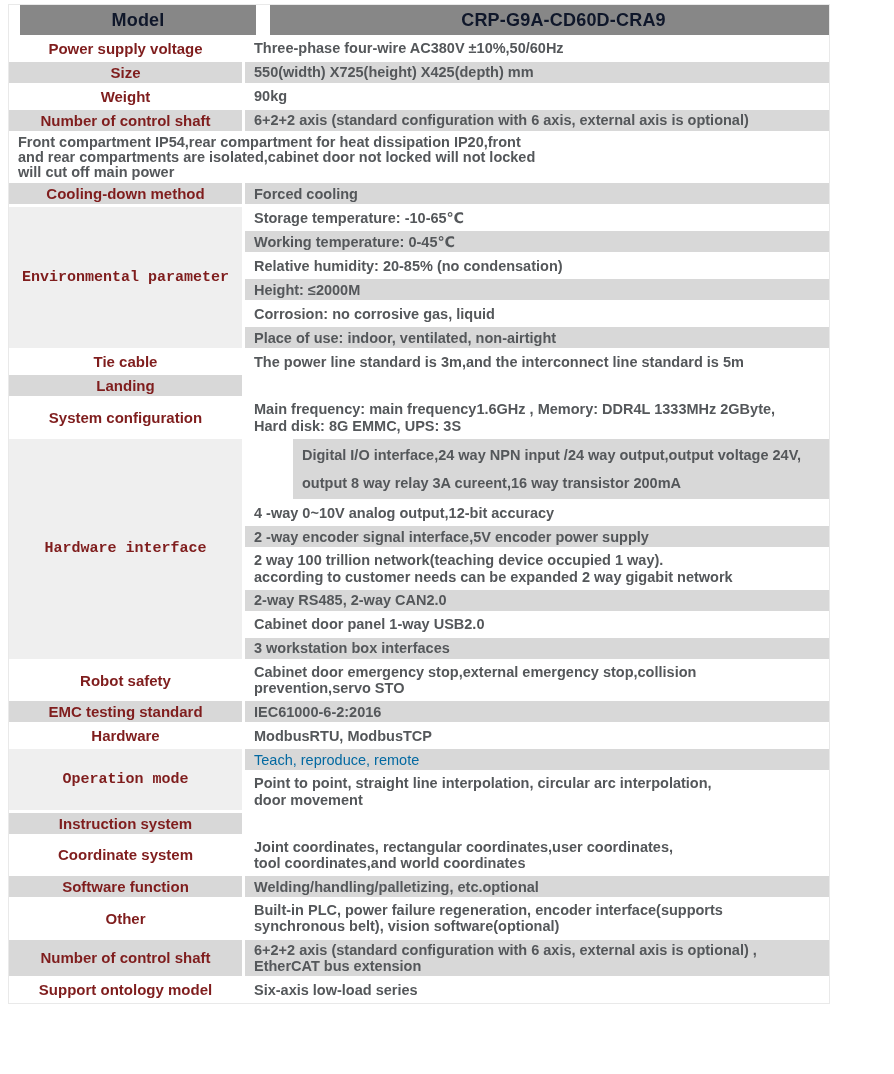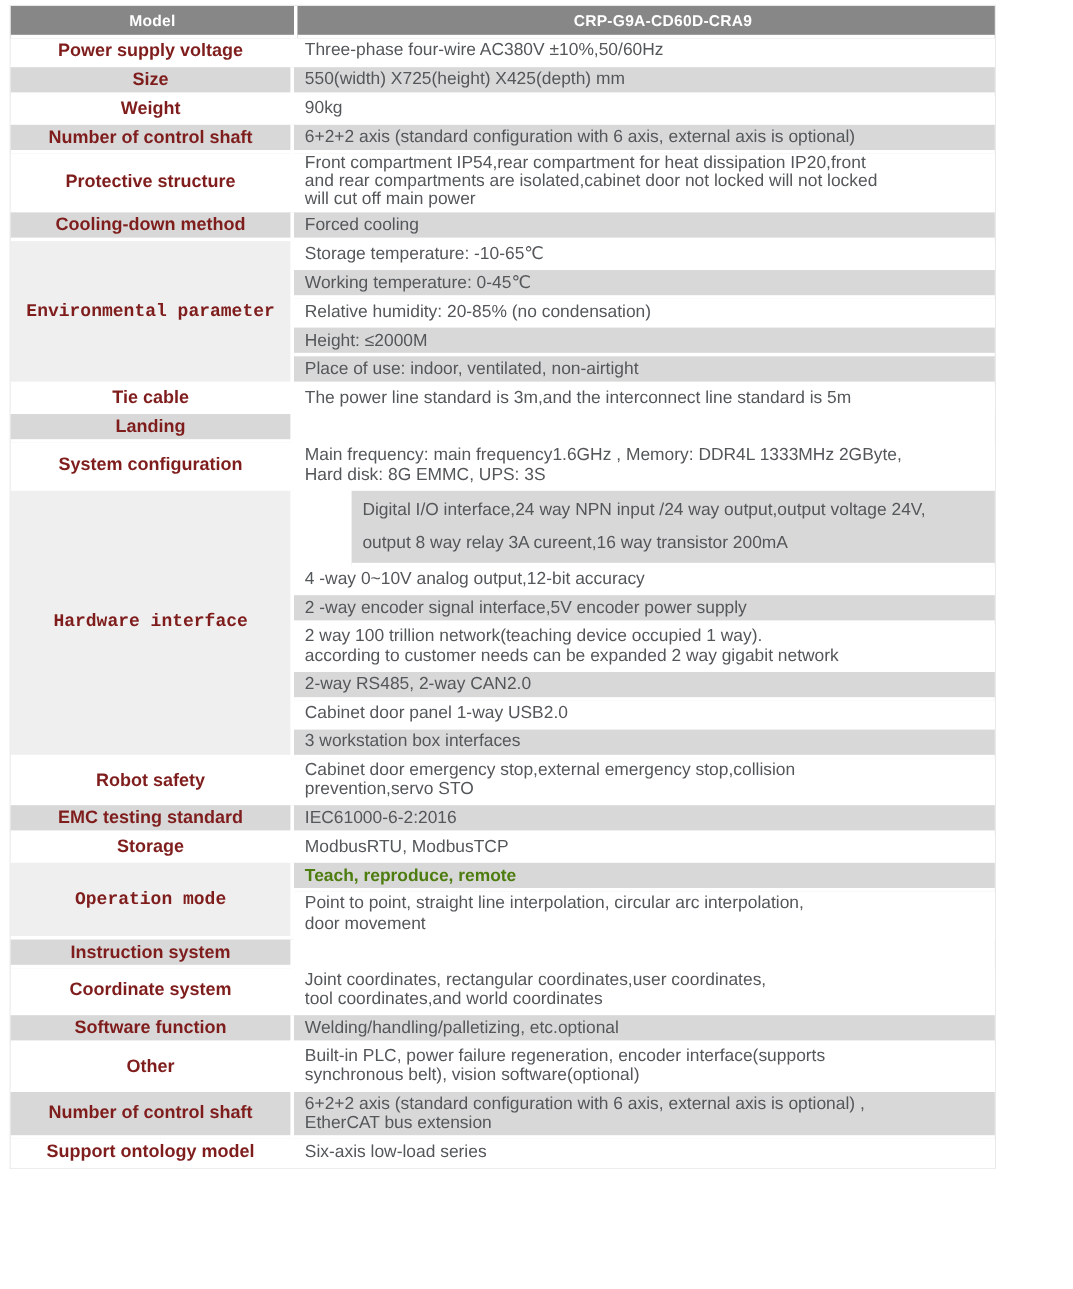--- a/index.html
+++ b/index.html
@@ -16,27 +16,28 @@
   }
   .spec-table {
     width: 822px;
     margin: 4px 0 0 8px;
     border: 1px solid #e9e9e9;
     box-sizing: border-box;
   }
   .header-row { display: flex; }
   .h-cell {
     background: #878787;
-    color: #ffffff;
+    color: #0f172a;
     font-weight: bold;
-    font-size: 13px;
+    font-size: 18px;
     text-align: center;
     padding: 5px 0 4px 0;
     border-bottom: 3px solid #ffffff;
     letter-spacing: 0.2px;
+    margin-left: 11px;
   }
   .h-cell.hl { width: 236px; border-right: 3px solid #ffffff; }
   .h-cell.hv { flex: 1; padding-left: 28px; }
   .group-row { display: flex; }
   .label-cell {
     width: 236px;
     border-right: 3px solid #ffffff;
     border-bottom: 3px solid #ffffff;
     display: flex;
     align-items: center;
@@ -54,27 +55,28 @@
     padding: 2px 6px 2px 9px;
     min-height: 24px;
     display: flex;
     flex-direction: column;
     justify-content: center;
     font-size: 14.5px;
     color: #54575a;
     white-space: pre-line;
     line-height: 1.12;
     box-sizing: border-box;
+    font-weight: bold;
   }
   .shade-white { background: #ffffff; }
   .shade-gray { background: #d8d8d8; }
   .label-merged { background: #efefef; font-family: Liberation Mono, monospace; }
   .tight { line-height: 1.02; padding-top: 1px; padding-bottom: 1px; }
   .loose { line-height: 1.95; min-height: 56px; margin-left: 48px; }
-  .emphasis { font-weight: bold; color: #4d7c0f; }
+  .emphasis { font-weight: normal; color: #0369a1; }
 </style>
 </head>
 <body>
 
 <div class="page">
   <div class="spec-table">
     <div class="header-row">
       <div class="h-cell hl">Model</div>
       <div class="h-cell hv">CRP-G9A-CD60D-CRA9</div>
     </div>
@@ -97,40 +99,40 @@
             <div class="value-cell shade-white">90kg</div>
           </div>
         </div>
         <div class="group-row">
           <div class="label-cell shade-gray">Number of control shaft</div>
           <div class="values">
             <div class="value-cell shade-gray">6+2+2 axis (standard configuration with 6 axis,  external axis is optional)</div>
           </div>
         </div>
         <div class="group-row">
-          <div class="label-cell shade-white">Protective structure</div>
           <div class="values">
             <div class="value-cell shade-white tight">Front compartment IP54,rear compartment for heat dissipation IP20,front
 and rear compartments are isolated,cabinet door not locked will not locked
 will cut off main power</div>
           </div>
         </div>
         <div class="group-row">
           <div class="label-cell shade-gray">Cooling-down method</div>
           <div class="values">
             <div class="value-cell shade-gray">Forced cooling</div>
           </div>
         </div>
         <div class="group-row">
           <div class="label-cell label-merged">Environmental parameter</div>
           <div class="values">
             <div class="value-cell shade-white">Storage temperature: -10-65℃</div>
             <div class="value-cell shade-gray">Working temperature:  0-45℃</div>
             <div class="value-cell shade-white">Relative humidity:  20-85% (no condensation)</div>
             <div class="value-cell shade-gray">Height:  ≤2000M</div>
+            <div class="value-cell shade-white">Corrosion:  no corrosive gas, liquid</div>
             <div class="value-cell shade-gray">Place of use:  indoor, ventilated, non-airtight</div>
           </div>
         </div>
         <div class="group-row">
           <div class="label-cell shade-white">Tie cable</div>
           <div class="values">
             <div class="value-cell shade-white">The power line standard is 3m,and the interconnect line standard is 5m</div>
           </div>
         </div>
         <div class="group-row">
@@ -164,21 +166,21 @@
 prevention,servo STO</div>
           </div>
         </div>
         <div class="group-row">
           <div class="label-cell shade-gray">EMC testing standard</div>
           <div class="values">
             <div class="value-cell shade-gray">IEC61000-6-2:2016</div>
           </div>
         </div>
         <div class="group-row">
-          <div class="label-cell shade-white">Storage</div>
+          <div class="label-cell shade-white">Hardware</div>
           <div class="values">
             <div class="value-cell shade-white">ModbusRTU,  ModbusTCP</div>
           </div>
         </div>
         <div class="group-row">
           <div class="label-cell label-merged">Operation mode</div>
           <div class="values">
             <div class="value-cell shade-gray emphasis">Teach, reproduce, remote</div>
             <div class="value-cell shade-white">Point to point, straight line interpolation, circular arc interpolation,
 door movement</div>

